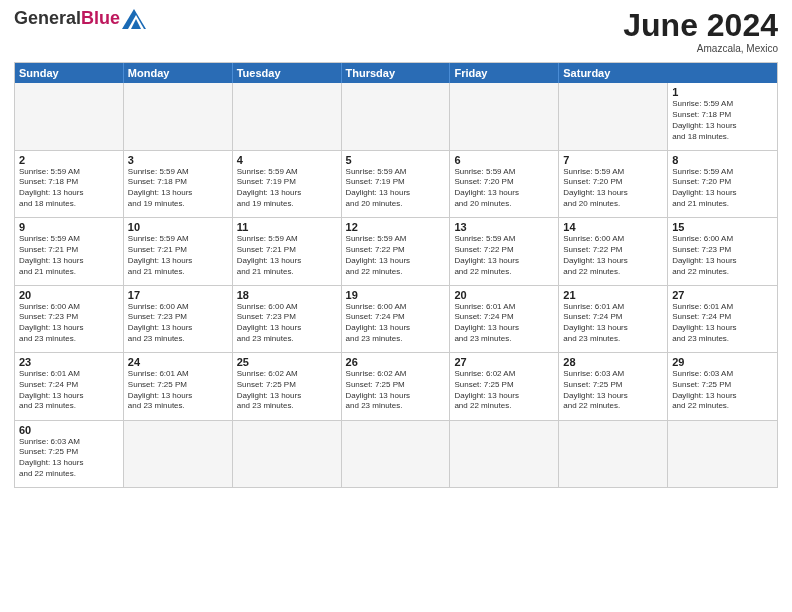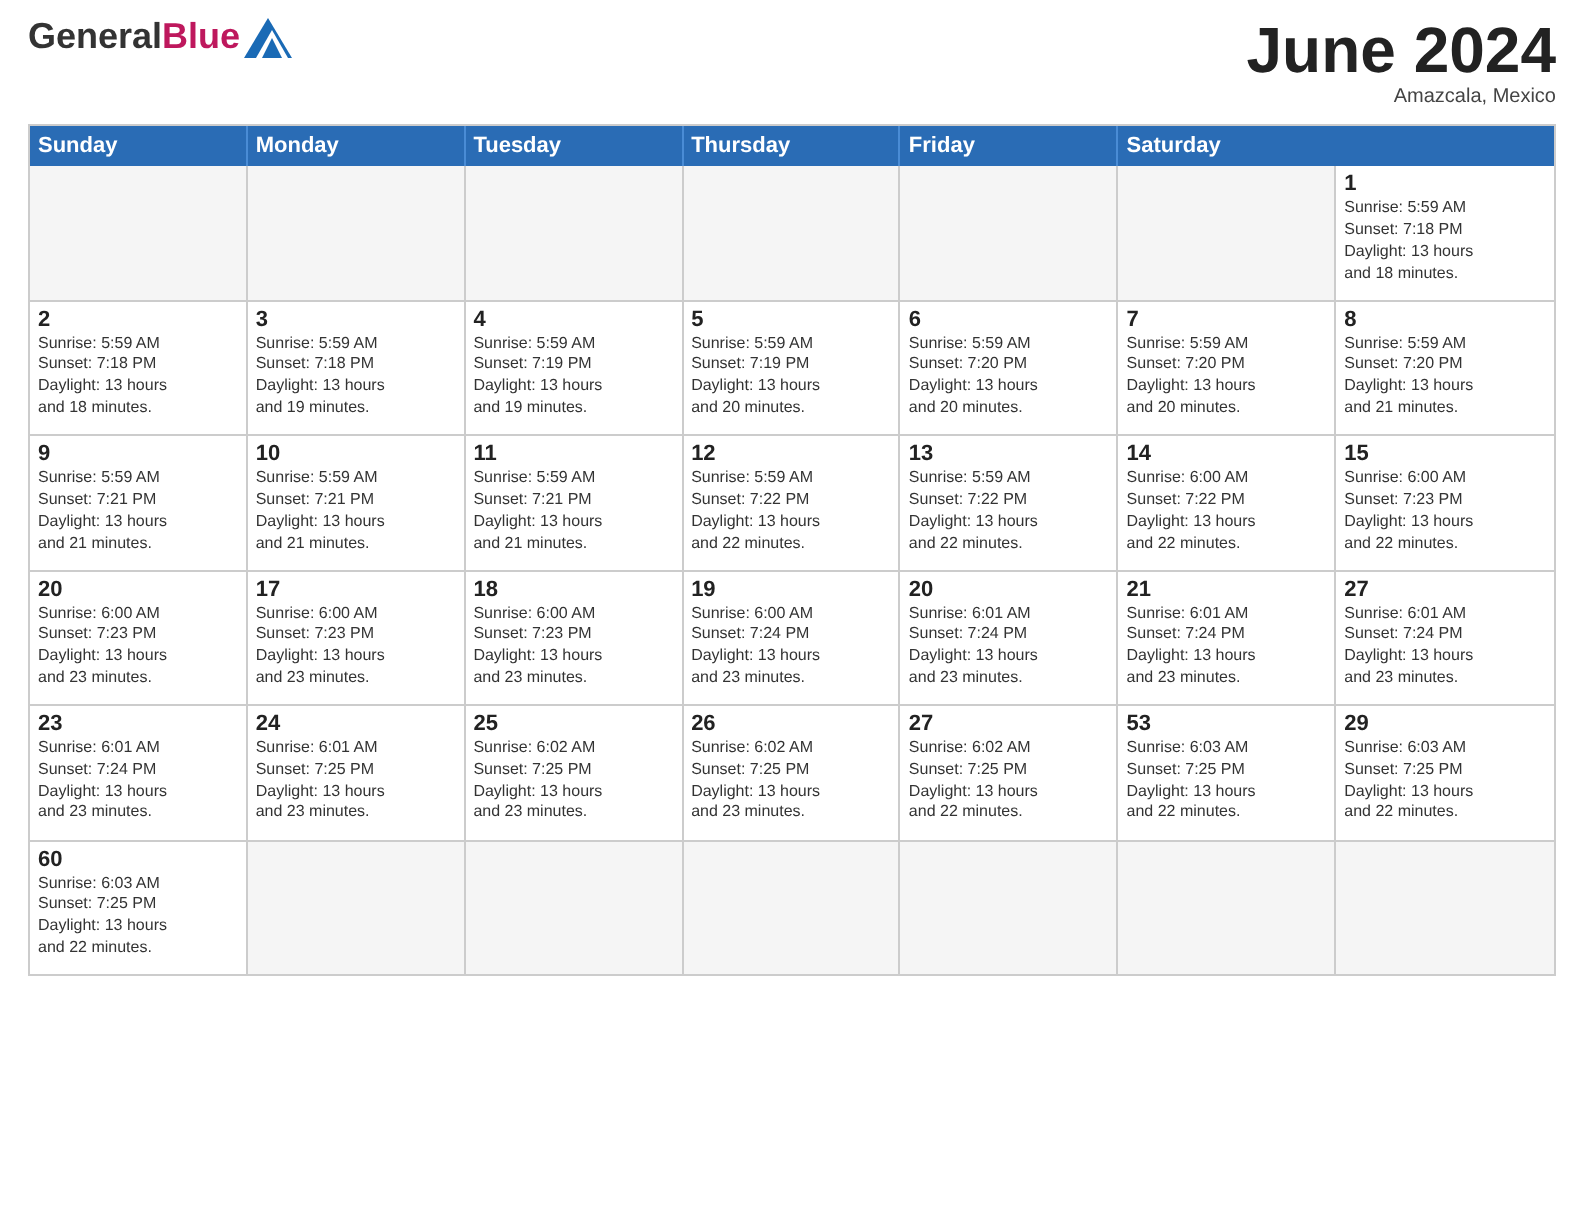--- a/index.html
+++ b/index.html
@@ -342,21 +342,21 @@
 and 23 minutes.</div>
           </div>
           <div class="day-cell">
             <span class="day-number">27</span>
             <div class="day-info" style="white-space: pre-line;">Sunrise: 6:02 AM
 Sunset: 7:25 PM
 Daylight: 13 hours
 and 22 minutes.</div>
           </div>
           <div class="day-cell">
-            <span class="day-number">53</span>
+            <span class="day-number">28</span>
             <div class="day-info" style="white-space: pre-line;">Sunrise: 6:03 AM
 Sunset: 7:25 PM
 Daylight: 13 hours
 and 22 minutes.</div>
           </div>
           <div class="day-cell">
             <span class="day-number">29</span>
             <div class="day-info" style="white-space: pre-line;">Sunrise: 6:03 AM
 Sunset: 7:25 PM
 Daylight: 13 hours

